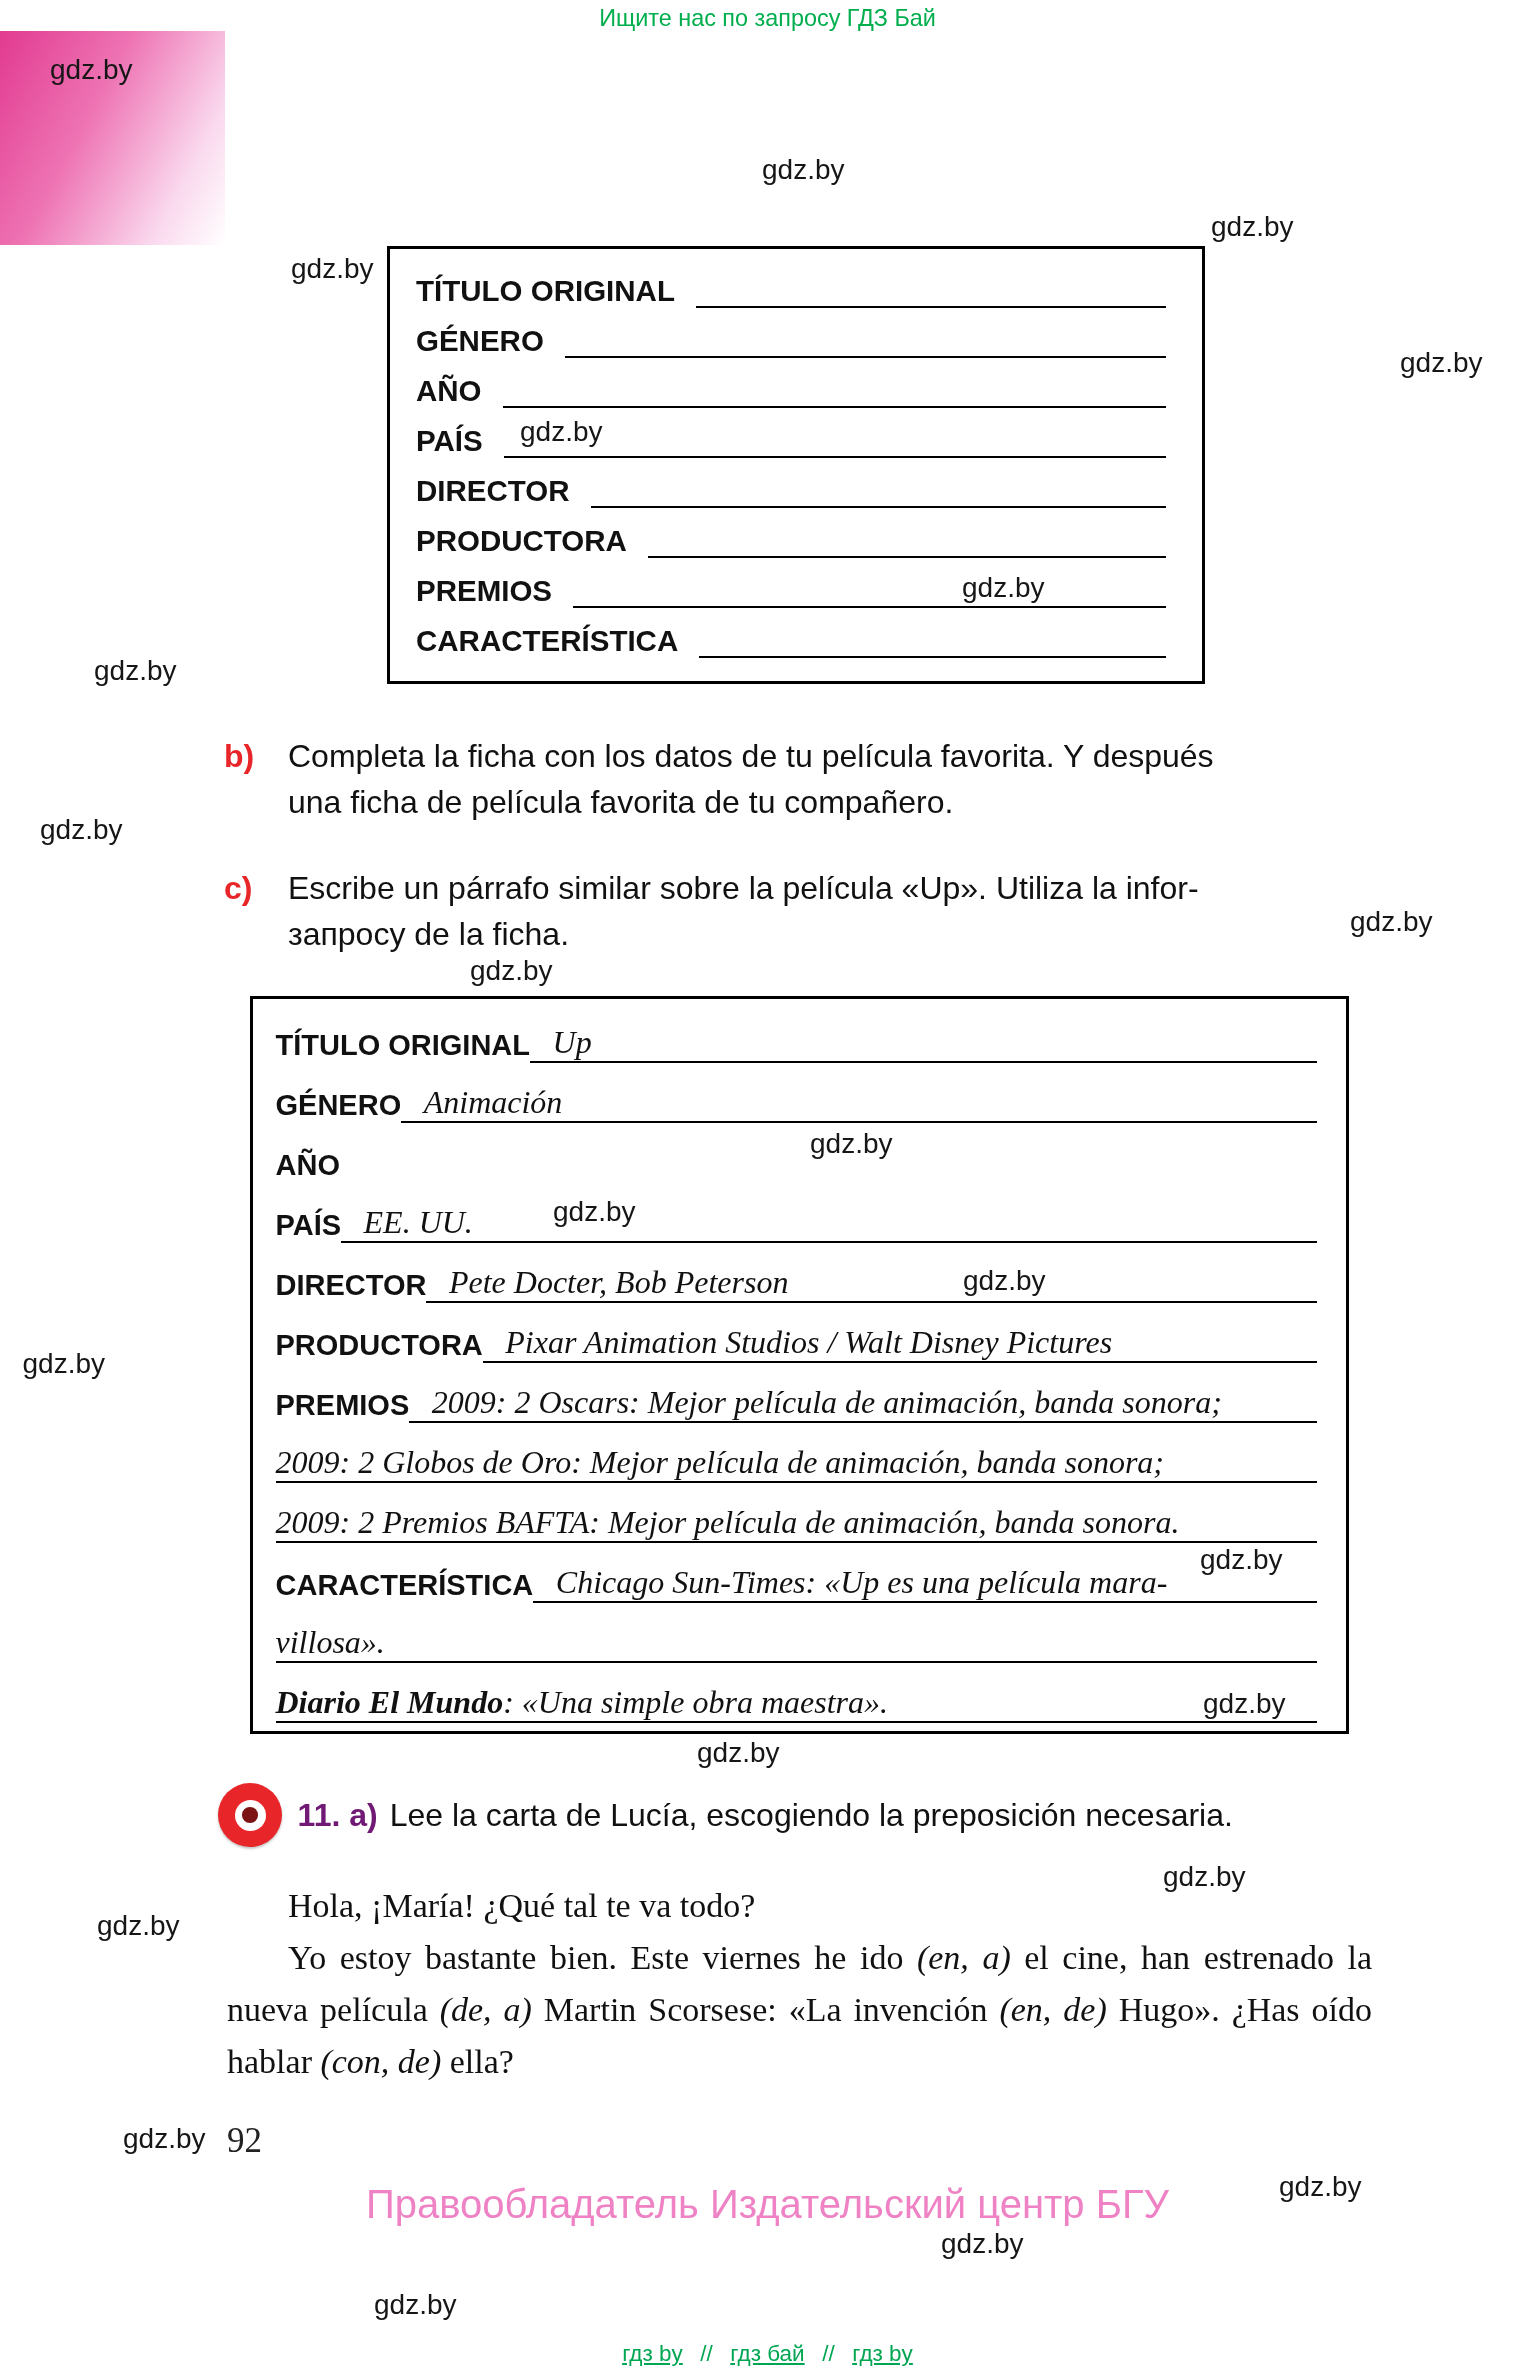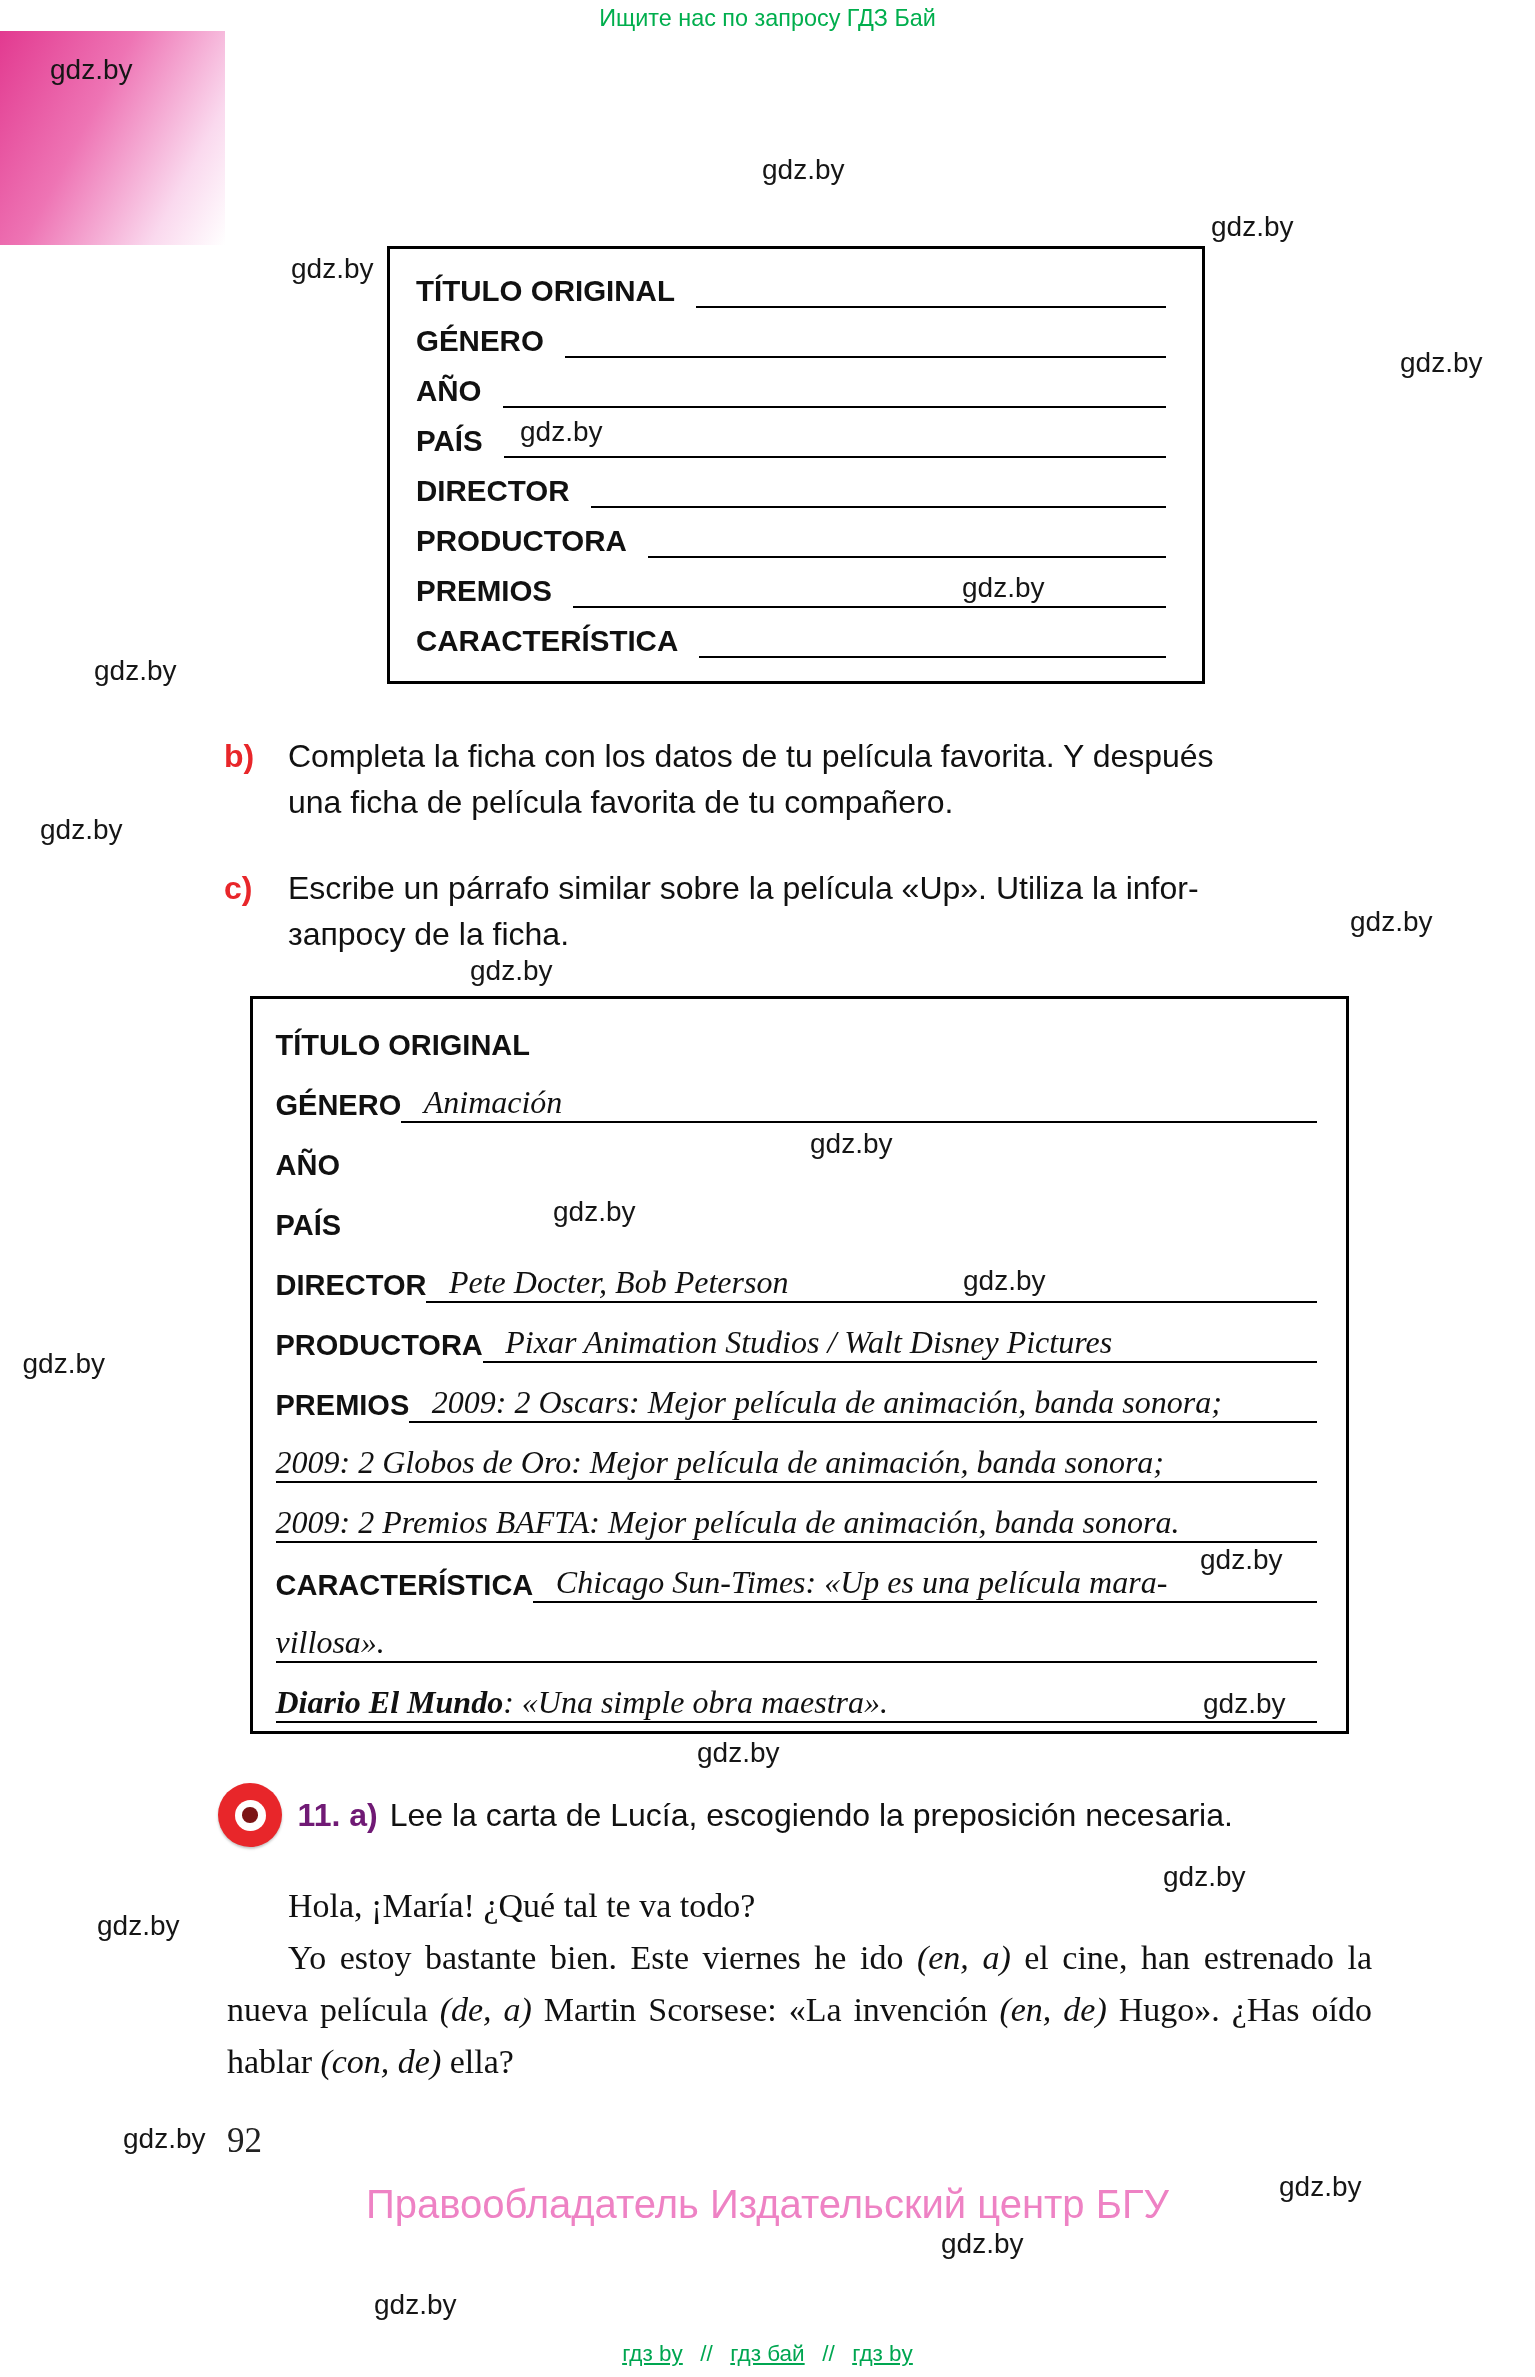--- a/index.html
+++ b/index.html
@@ -125,30 +125,32 @@
     <span class="ex-label">c)</span>
     <span class="ex-text">
       <div>Escribe un párrafo similar sobre la película «Up». Utiliza la infor-</div>
       <div>запросу de la ficha.</div>
     </span>
   </div>
 
   <div class="filled-form">
     <div class="ff-row">
       <span class="ff-label">TÍTULO ORIGINAL</span>
+      <span class="ff-value indent">Up</span>
     </div>
     <div class="ff-row">
       <span class="ff-label">GÉNERO</span>
       <span class="ff-value indent">Animación</span>
     </div>
     <div class="ff-row">
       <span class="ff-label">AÑO</span>
     </div>
     <div class="ff-row">
       <span class="ff-label">PAÍS</span>
+      <span class="ff-value indent">EE. UU.</span>
     </div>
     <div class="ff-row">
       <span class="ff-label">DIRECTOR</span>
       <span class="ff-value indent">Pete Docter, Bob Peterson</span>
     </div>
     <div class="ff-row">
       <span class="ff-label">PRODUCTORA</span>
       <span class="ff-value indent">Pixar Animation Studios / Walt  Disney Pictures</span>
     </div>
     <div class="ff-row">

